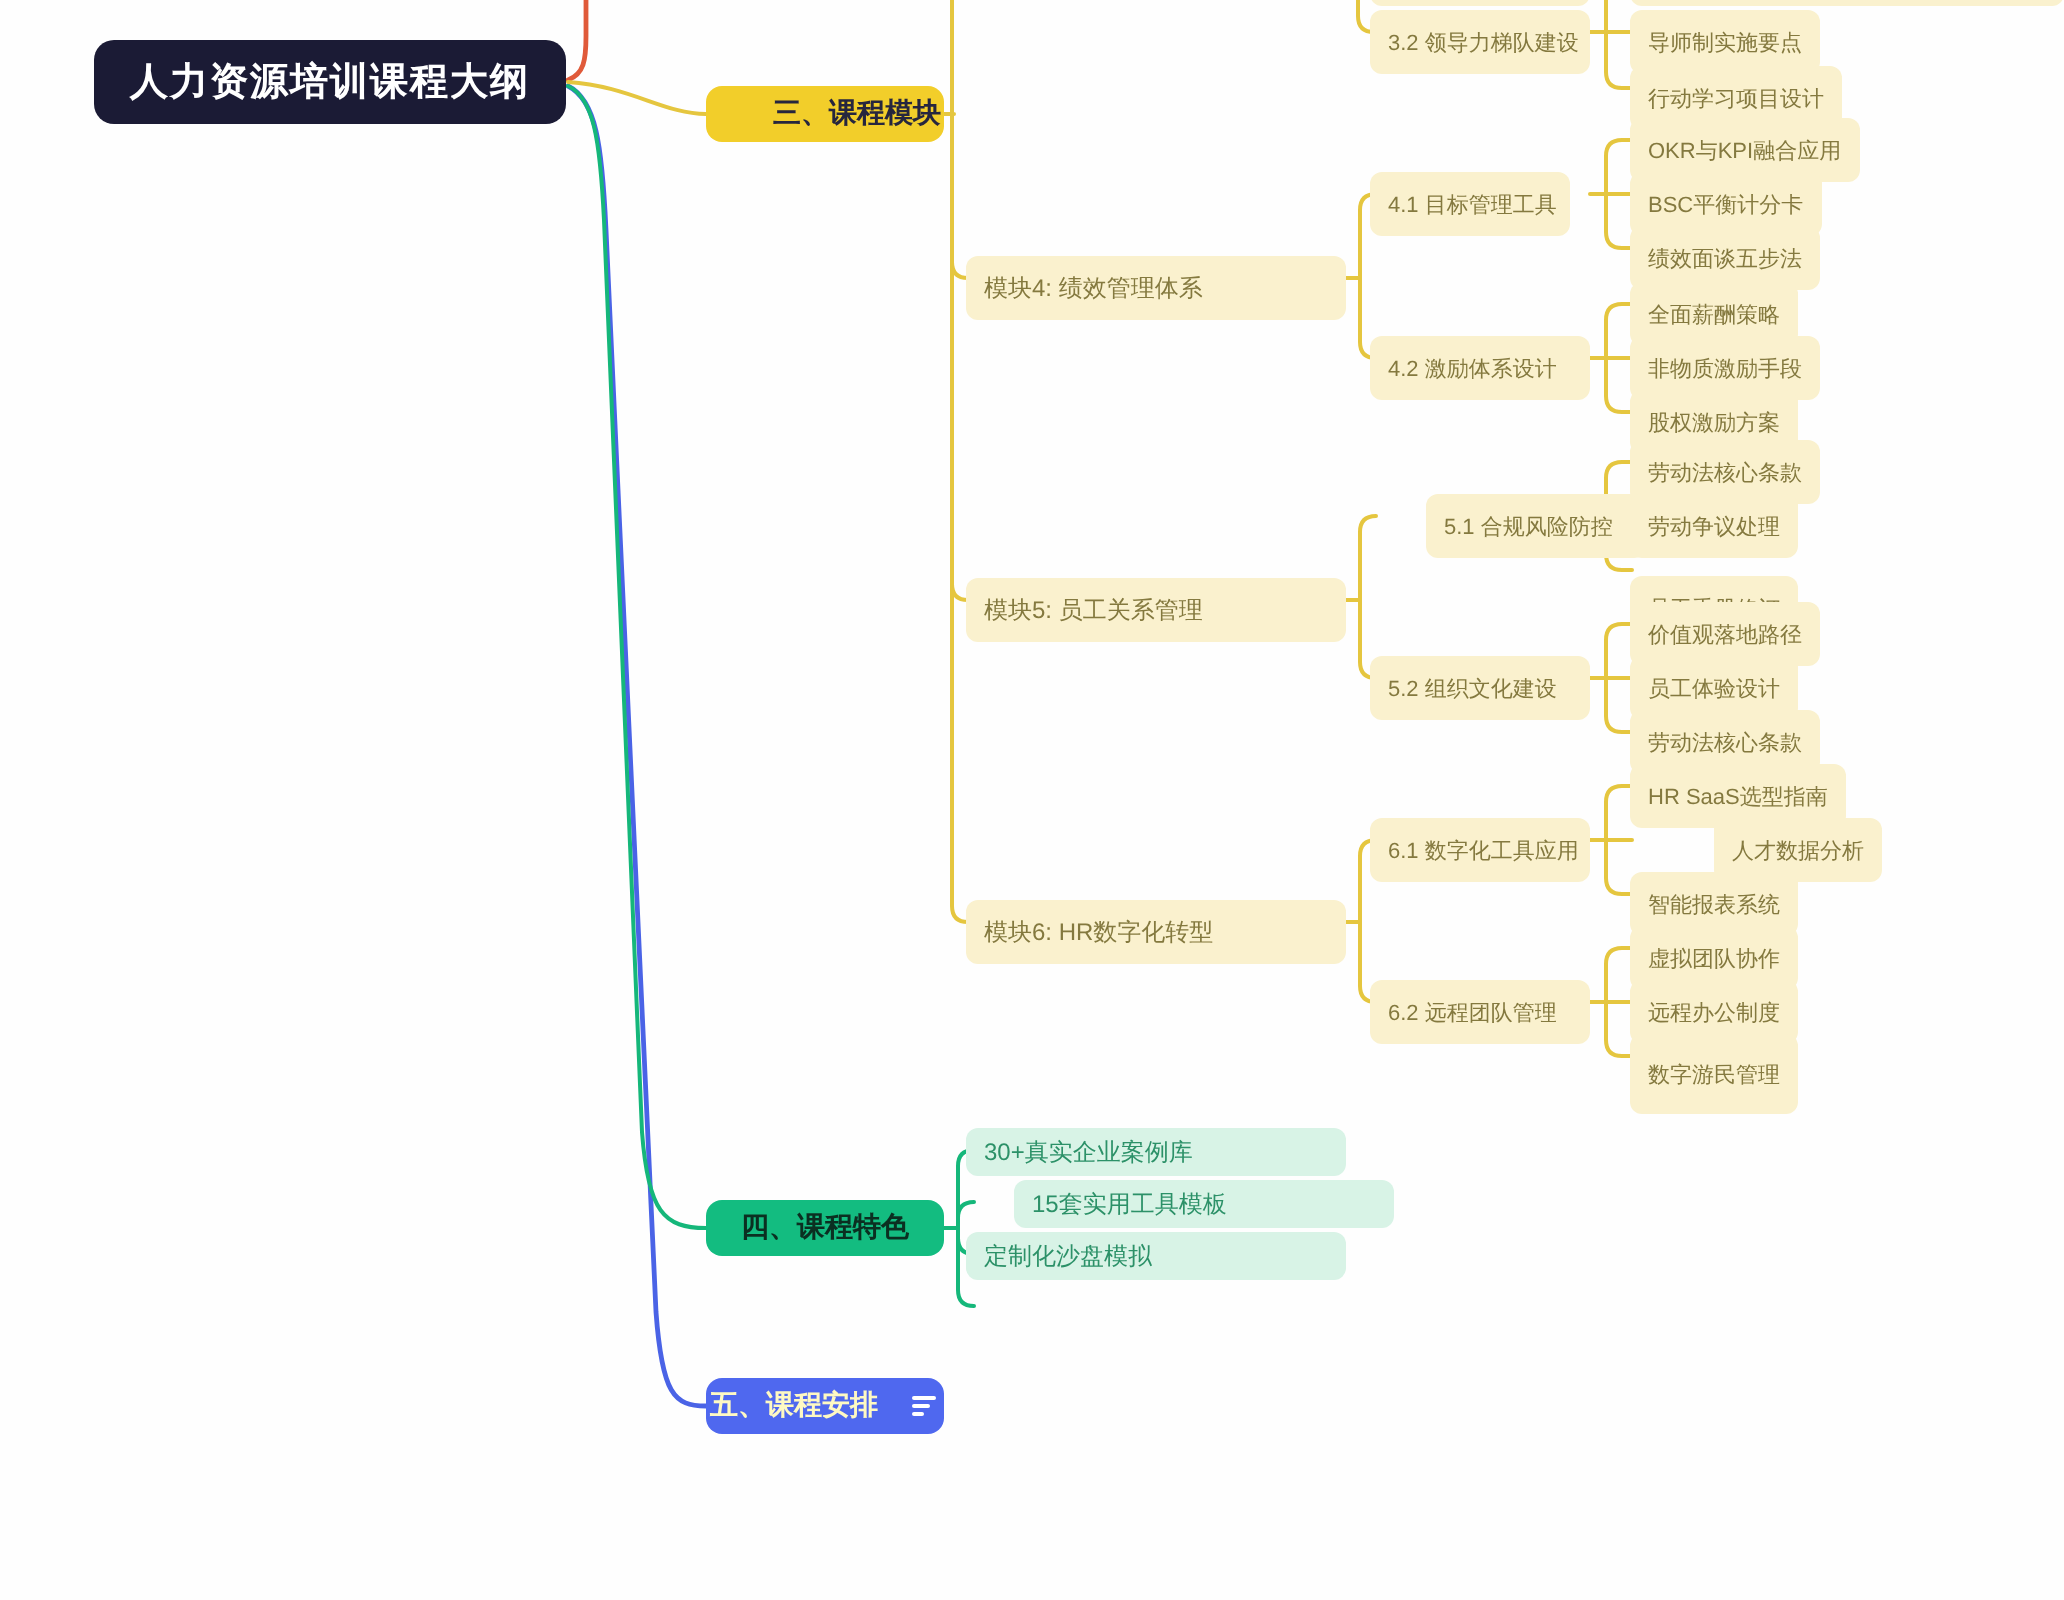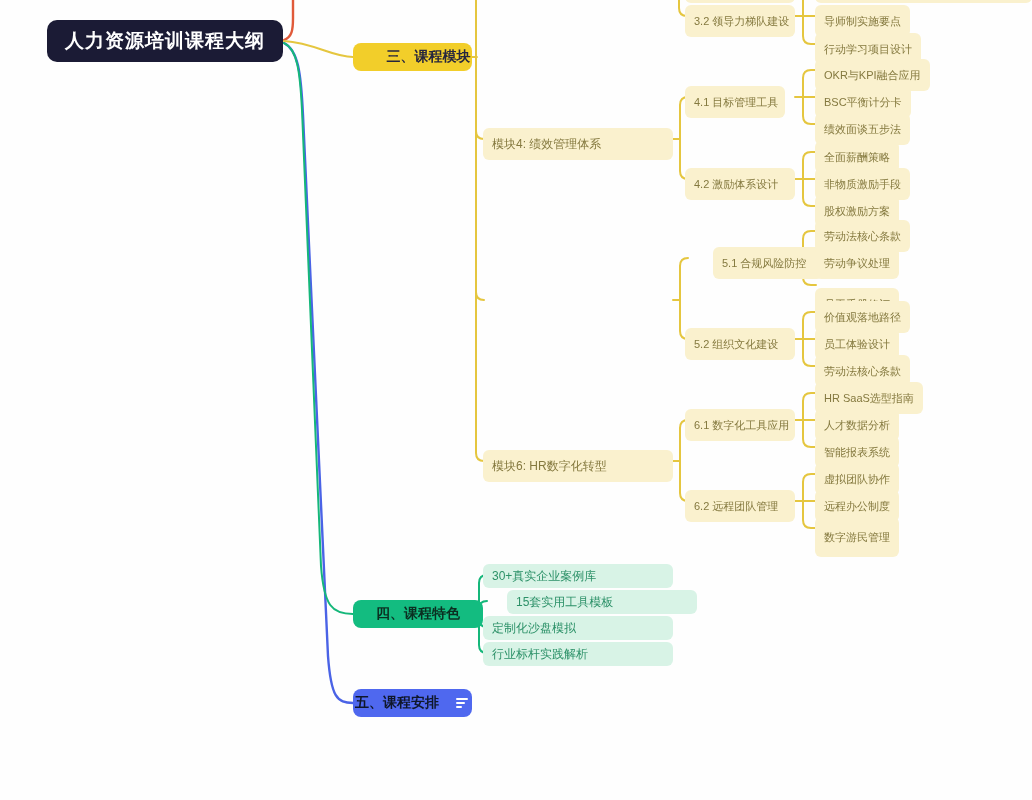--- a/index.html
+++ b/index.html
@@ -9,21 +9,21 @@
   .edge{fill:none;stroke-linecap:round;stroke-linejoin:round;}
   .e-y{stroke:var(--yellow-line);stroke-width:2;}
   .e-g{stroke:var(--green-line);stroke-width:2;}
   .e-b{stroke:var(--blue-line);stroke-width:2.4;}
   .e-o{stroke:var(--orange-line);stroke-width:2.4;}
   .node{position:absolute;display:flex;align-items:center;box-sizing:border-box;white-space:nowrap;}
   .root{background:var(--root-bg);color:#ffffff;font-weight:bold;font-size:19px;letter-spacing:1px;border-radius:10px;justify-content:center;}
   .branch{font-weight:bold;font-size:14px;border-radius:8px;justify-content:center;}
   .branch-yellow{background:var(--yellow);color:var(--navy-text);}
   .branch-green{background:var(--green);color:var(--green-text);}
-  .branch-blue{background:var(--blue);color:#0f172a;gap:17px;text-align:center;}
+  .branch-blue{background:var(--blue);color:#fef9c3;gap:17px;text-align:center;}
   .cream{background:var(--cream);color:var(--cream-text);border-radius:6px;font-size:12px;padding:16px 9px;}
   .sub{font-size:11px;}
   .leaf{font-size:11px;width:max-content;min-width:80px;}
   .mint{background:var(--mint);color:var(--mint-text);border-radius:6px;font-size:12px;padding:12px 9px;}
   .partial{padding:0;}
 </style>
 </head>
 <body>
 
 <div id="canvas">
@@ -54,35 +54,38 @@
     <path class="edge e-y" d="M795,420 L803,420 M803,420 L803,401 Q803,393 811,393 L816,393 M803,420 L816,420 M803,420 L803,439 Q803,447 811,447 L816,447"></path>
     <path class="edge e-y" d="M795,501 L803,501 M803,501 L803,482 Q803,474 811,474 L816,474 M803,501 L816,501 M803,501 L803,520 Q803,528 811,528 L816,528"></path>
   </svg>
 
 <div class="node root" style="left: 47px; top: 20px; width: 236px; height: 42px;">
       <span>人力资源培训课程大纲</span>
     </div>
     <div class="node branch branch-yellow" style="left: 353px; top: 43px; width: 119px; height: 28px; padding-left: 32px;">
       <span>三、课程模块</span>
     </div>
-    <div class="node branch branch-green" style="left: 353px; top: 600px; width: 130px; height: 28px;">
+    <div class="node branch branch-green" style="left: 353px; top: 600px; width: 119px; height: 28px;">
       <span>四、课程特色</span>
     </div>
     <div class="node branch branch-blue" style="left: 353px; top: 689px; width: 119px; height: 28px;">
       <span>五、课程安排</span>
       <span style="display: flex;">
         <svg width="14" height="12" viewBox="0 0 14 12">
           <rect x="0" y="1" width="12" height="2" rx="1" fill="#fff"></rect>
           <rect x="0" y="5" width="9" height="2" rx="1" fill="#fff"></rect>
           <rect x="0" y="9" width="6" height="2" rx="1" fill="#fff"></rect>
         </svg>
       </span>
     </div>
     <div class="node cream module" style="left: 483px; top: 128px; width: 190px; height: 23px;">
       <span>模块4: 绩效管理体系</span>
+    </div>
+    <div class="node cream module" style="left: 483px; top: 289px; width: 190px; height: 23px;">
+      <span>模块5: 员工关系管理</span>
     </div>
     <div class="node cream module" style="left: 483px; top: 450px; width: 190px; height: 23px;">
       <span>模块6: HR数字化转型</span>
     </div>
     <div class="node cream sub" style="left: 685px; top: 5px; width: 110px; height: 22px;">
       <span>3.2 领导力梯队建设</span>
     </div>
     <div class="node cream sub" style="left: 685px; top: 86px; width: 100px; height: 22px;">
       <span>4.1 目标管理工具</span>
     </div>
@@ -139,21 +142,21 @@
     </div>
     <div class="node cream leaf" style="left: 815px; top: 328px; height: 22px;">
       <span>员工体验设计</span>
     </div>
     <div class="node cream leaf" style="left: 815px; top: 355px; height: 22px;">
       <span>劳动法核心条款</span>
     </div>
     <div class="node cream leaf" style="left: 815px; top: 382px; height: 22px;">
       <span>HR SaaS选型指南</span>
     </div>
-    <div class="node cream leaf" style="left: 815px; top: 409px; height: 22px;">
+    <div class="node cream leaf" style="left: 857px; top: 409px; height: 22px;">
       <span>人才数据分析</span>
     </div>
     <div class="node cream leaf" style="left: 815px; top: 436px; height: 22px;">
       <span>智能报表系统</span>
     </div>
     <div class="node cream leaf" style="left: 815px; top: 463px; height: 22px;">
       <span>虚拟团队协作</span>
     </div>
     <div class="node cream leaf" style="left: 815px; top: 490px; height: 22px;">
       <span>远程办公制度</span>
@@ -163,18 +166,15 @@
     </div>
     <div class="node mint" style="left: 483px; top: 564px; width: 190px; height: 22px;">
       <span>30+真实企业案例库</span>
     </div>
     <div class="node mint" style="left: 483px; top: 590px; width: 190px; height: 22px; margin-left: 24px;">
       <span>15套实用工具模板</span>
     </div>
     <div class="node mint" style="left: 483px; top: 616px; width: 190px; height: 22px;">
       <span>定制化沙盘模拟</span>
     </div>
-    <div class="node mint" style="left: 483px; top: 642px; width: 190px; height: 22px;">
-      <span>行业标杆实践解析</span>
-    </div>
     <div class="node cream partial" style="left: 685px; top: -19px; width: 110px; height: 22px;"></div>
     <div class="node cream partial" style="left: 815px; top: -19px; width: 217px; height: 22px;"></div>
   </div>
 
 </body></html>

